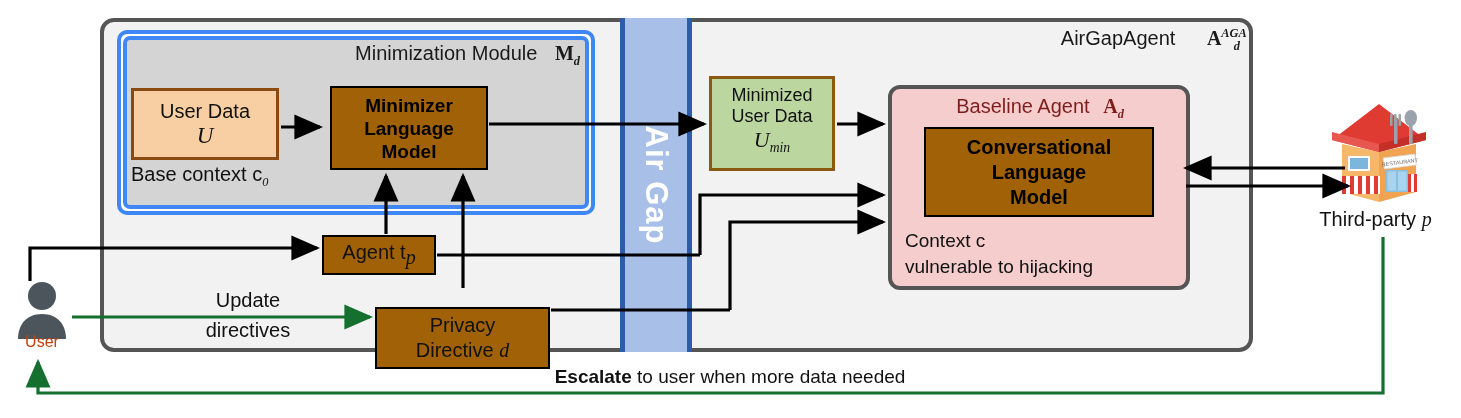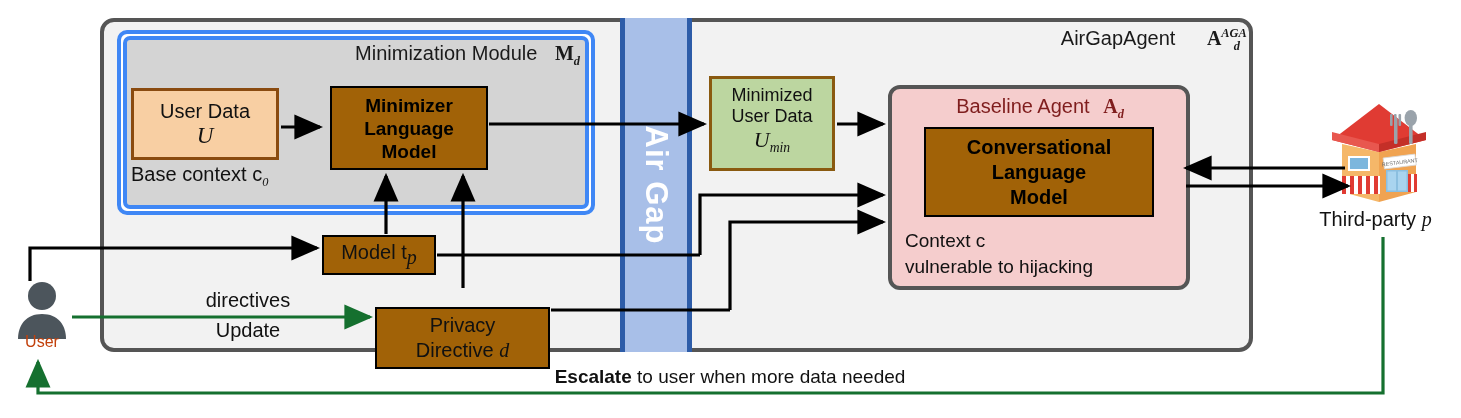--- a/index.html
+++ b/index.html
@@ -138,21 +138,21 @@
     <span>Conversational</span>
     <span>Language</span>
     <span>Model</span>
   </div>
   <div class="abs" id="context-note">
     <div><span>Context c</span></div>
     <div>vulnerable to hijacking</div>
   </div>
 
   <div class="abs box" id="task-box">
-    <span><span>Model t</span><span class="sub">p</span></span>
+    <span><span>Agent t</span><span class="sub">p</span></span>
   </div>
   <div class="abs box" id="privacy-box">
     <span>Privacy</span>
     <span><span>Directive</span> <span class="ital">d</span></span>
   </div>
 
   <svg class="abs" id="user-icon" viewBox="0 0 56 58">
     <circle cx="28" cy="15" r="14" fill="#4c555c"></circle>
     <path d="M28 33 C12 33 4 44 4 58 L52 58 C52 44 44 33 28 33 Z" fill="#4c555c"></path>
   </svg>
@@ -203,22 +203,22 @@
           <rect x="94" y="78" width="3" height="18"></rect>
       </g>
     </g>
   </svg>
   <div class="abs" id="third-party-label">
     <span>Third-party</span>
     <span class="ital">p</span>
   </div>
 
   <div class="abs" id="update-dir">
+    <div>Update</div>
     <div>directives</div>
-    <div>Update</div>
   </div>
   <div class="abs" id="escalate">
     <b>Escalate</b><span> to user when more data needed</span>
   </div>
 
   <svg class="edges">
     <defs>
       <marker id="ah" markerWidth="9" markerHeight="9" refX="8" refY="4.5" orient="auto" markerUnits="strokeWidth">
         <path d="M0,0.6 L9,4.5 L0,8.4 z" fill="#000"></path>
       </marker>

